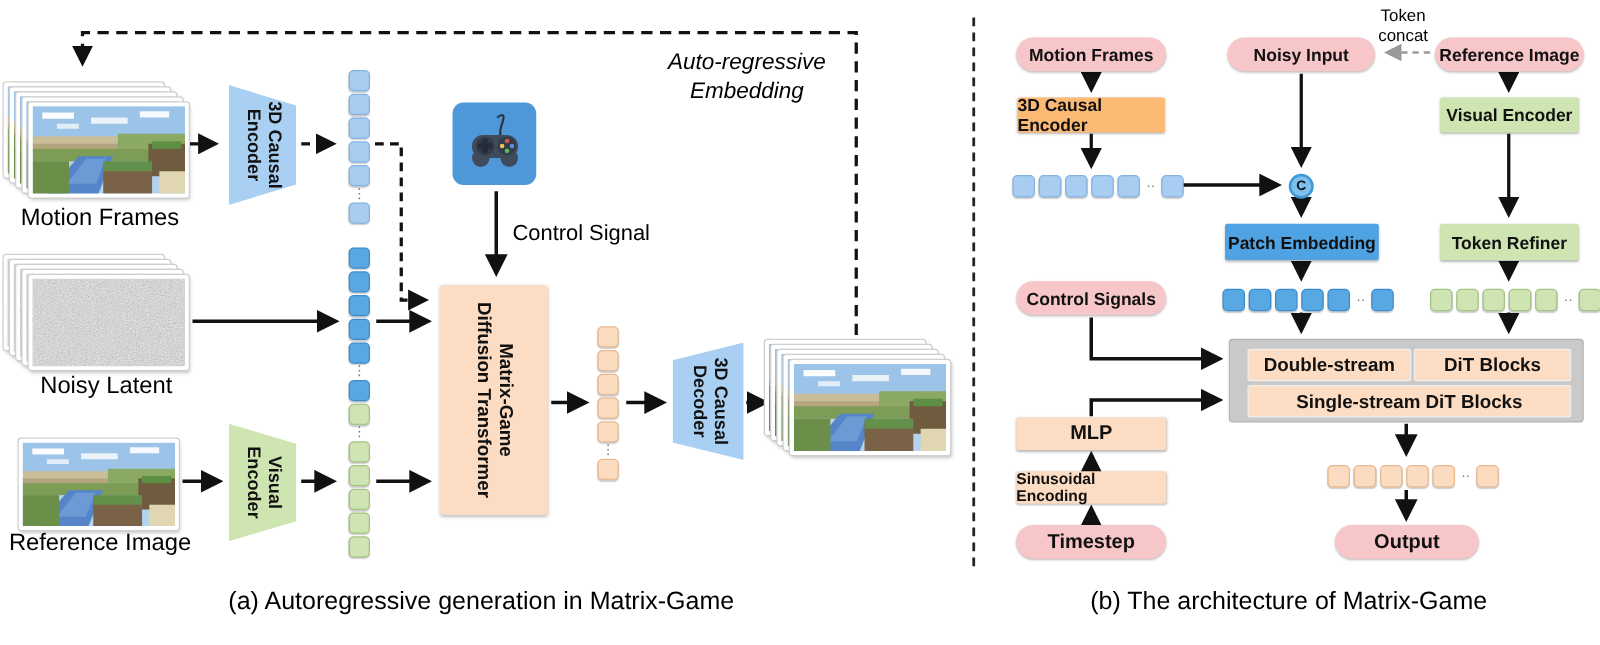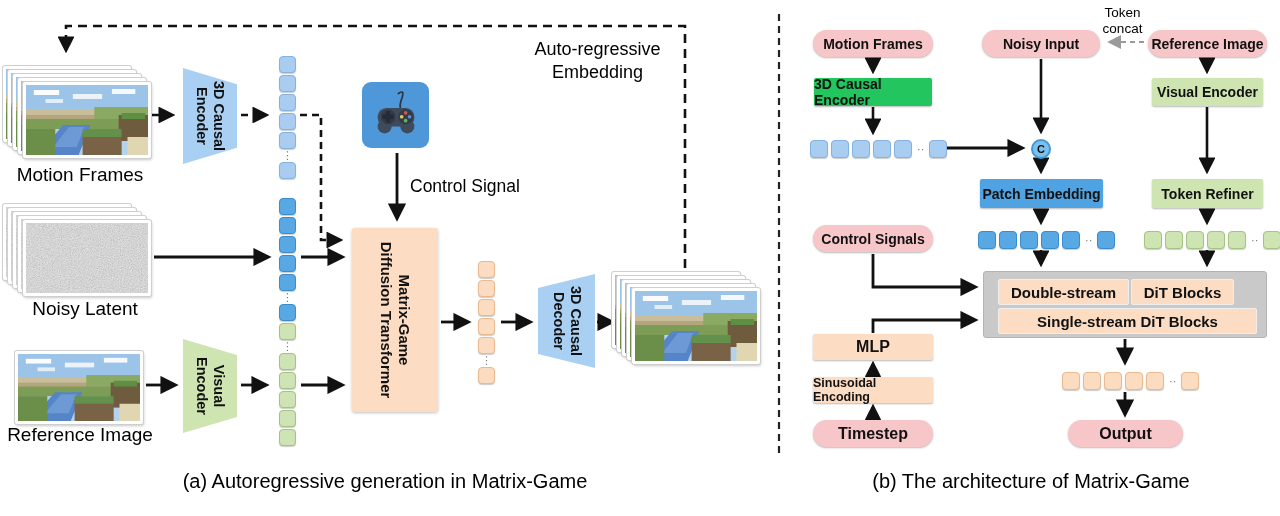--- a/index.html
+++ b/index.html
@@ -5,21 +5,21 @@
   html,body{margin:0;padding:0;background:#fff;}
   .fig{position:relative;width:1280px;height:516px;background:#fff;overflow:hidden;
        font-family:"Liberation Sans",sans-serif;color:#111;}
   svg.overlay{position:absolute;left:0;top:0;width:1280px;height:516px;pointer-events:none;}
 
   
   .pill,.bbox{position:absolute;display:flex;align-items:center;justify-content:center;
        font-weight:bold;font-size:14px;box-shadow:0 1px 2px rgba(0,0,0,.28);}
   .pill{border-radius:14px;background:#f7c6c8;}
   .bbox{border-radius:2px;}
-  .blue-l{background:#22c55e;}
+  .blue-l{background:#fdba74;}
   .blue-d{background:#4fa3e3;}
   .green{background:#cfe5b1;}
   .orange{background:#fcdcc2;}
 
   
   .trow{position:absolute;display:flex;align-items:center;gap:3px;}
   .tcol{position:absolute;display:flex;flex-direction:column;align-items:center;gap:2px;}
   .tk{width:16px;height:16px;border-radius:4px;box-shadow:0 1px 1px rgba(0,0,0,.2);}
   .tcol .tk{width:15px;height:15px;}
   .tk.bl{background:#a9cdf0;border:1px solid #84b3e2;}
@@ -140,21 +140,21 @@
     <path d="M1207,250 L1207,264" stroke="#111" stroke-width="2.6" fill="none" marker-end="url(#ab)"></path>
     <path d="M873,254 L873,287 L975,287" stroke="#111" stroke-width="2.8" fill="none" marker-end="url(#ab)"></path>
     <path d="M873,333 L873,320 L975,320" stroke="#111" stroke-width="2.8" fill="none" marker-end="url(#ab)"></path>
     <path d="M873,375 L873,364" stroke="#111" stroke-width="2.6" fill="none" marker-end="url(#ab)"></path>
     <path d="M873,418 L873,407" stroke="#111" stroke-width="2.6" fill="none" marker-end="url(#ab)"></path>
     <path d="M1125,339 L1125,362" stroke="#111" stroke-width="2.8" fill="none" marker-end="url(#ab)"></path>
     <path d="M1125,392 L1125,414" stroke="#111" stroke-width="2.8" fill="none" marker-end="url(#ab)"></path>
     <path d="M1144,42 L1110,42" stroke="#9a9a9a" stroke-width="2" stroke-dasharray="5 4" fill="none" marker-end="url(#ag)"></path>
   </svg>
 
-  <div class="alabel" style="left:525px;top:38px;width:145px;line-height:1.25;font-size:18px;">
+  <div class="alabel" style="left:525px;top:38px;width:145px;line-height:1.25;font-size:18px;font-style:italic;">
     <span style="display:block">Auto-regressive</span>
     <span style="display:block">Embedding</span>
   </div>
 
   <div class="stack" style="left:3px;top:66px;width:150px;height:96px">
     <div class="frame f4">
         <svg class="shot">
           <use href="#mc"></use>
         </svg>
       </div>
@@ -394,21 +394,21 @@
   </div>
 
   <div class="pill" style="left:813px;top:225px;width:120px;height:27px;">
       <span>Control Signals</span>
     </div>
 
   <div class="gray-box">
     <div class="inner" style="left:14px;top:7px;width:131px;height:26px;">
         <span>Double-stream</span>
       </div>
-    <div class="inner" style="left:147px;top:7px;width:103px;height:26px;">
+    <div class="inner" style="left:147px;top:7px;width:126px;height:26px;">
         <span>DiT Blocks</span>
       </div>
     <div class="inner" style="left:14px;top:36px;width:259px;height:26px;">
         <span>Single-stream DiT Blocks</span>
       </div>
   </div>
 
   <div class="bbox orange" style="left:813px;top:334px;width:120px;height:26px;font-size:16px;">
       <span>MLP</span>
     </div>

